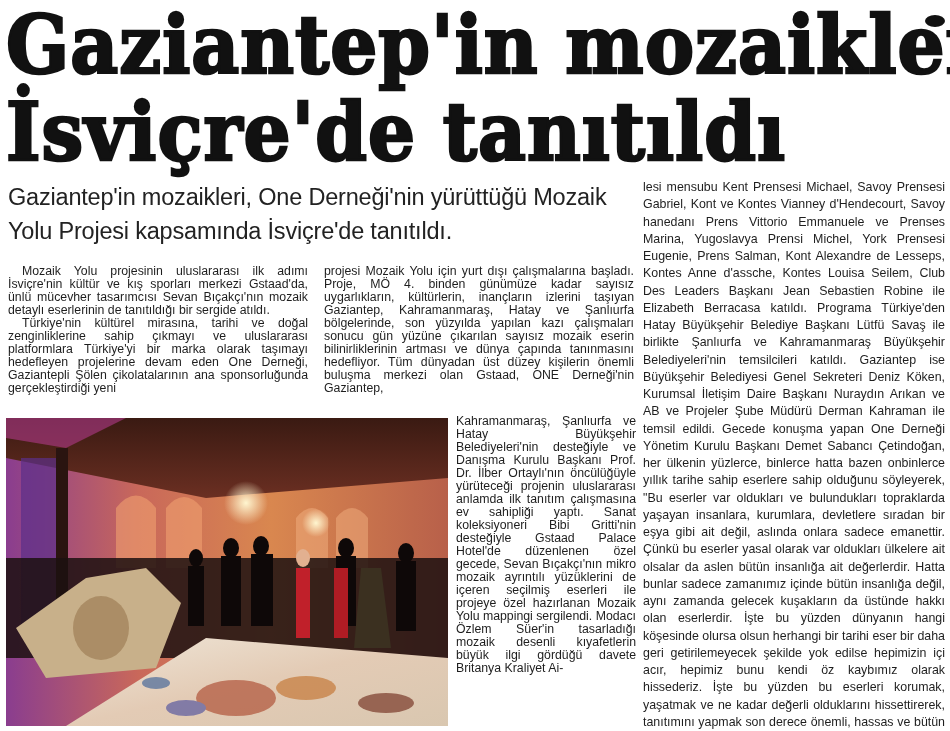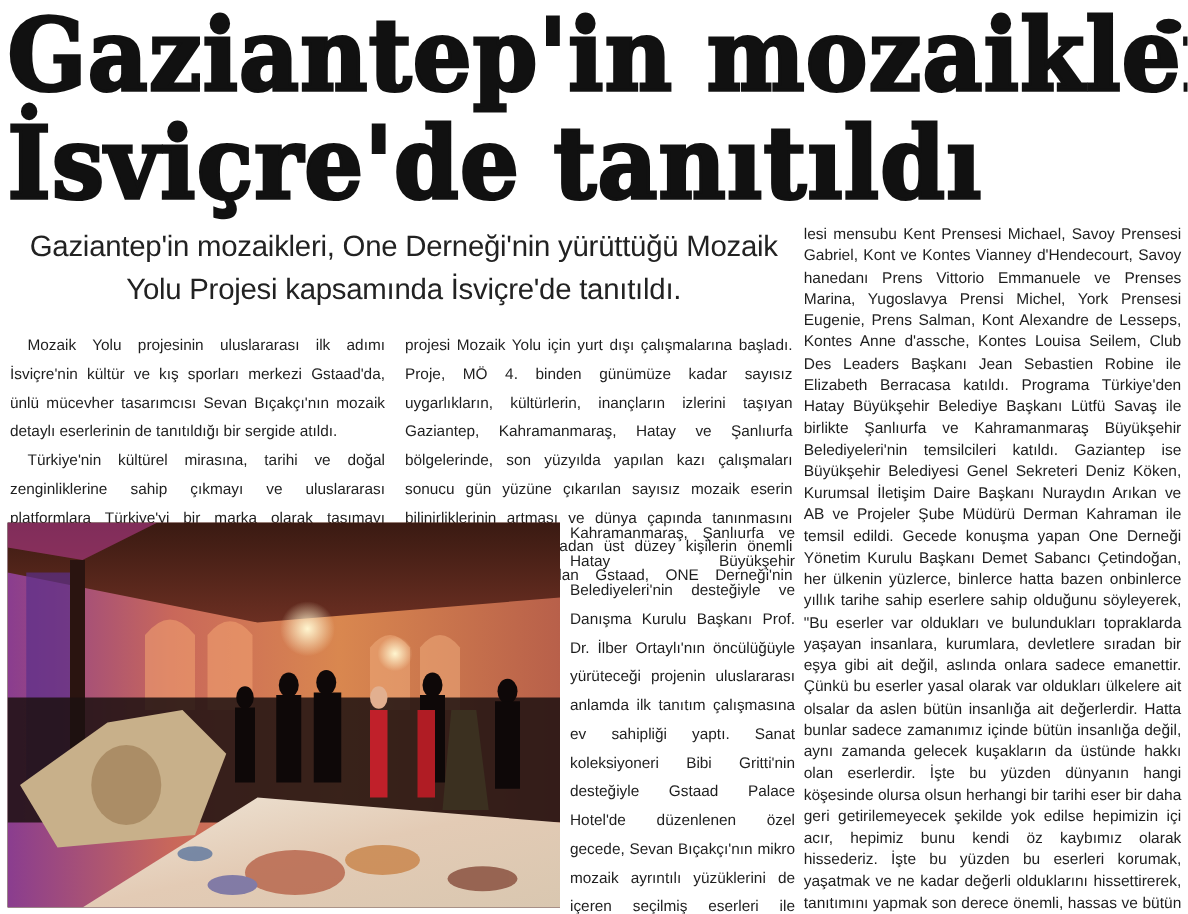--- a/index.html
+++ b/index.html
@@ -6,23 +6,23 @@
   body { width:950px; height:731px; position:relative; overflow:hidden; font-family:"Liberation Sans", sans-serif; color:#1a1a1a; }
 
   .corner-dot { position:absolute; left:925px; top:15px; width:20px; height:12px; border-radius:50%; background:#111; }
 
   .headline { position:absolute; left:6px; top:2px; width:944px; margin:0;
     font-family:"DejaVu Serif", serif; font-weight:900; color:#111;
     font-size:74px; line-height:80px; letter-spacing:1px; transform:scaleY(1.08); transform-origin:top left; }
   .headline .line { display:block; white-space:nowrap; -webkit-text-stroke:2.5px #111; }
 
   .deck { position:absolute; left:8px; top:180px; width:630px; margin:0;
-    font-family:"Liberation Sans", sans-serif; font-weight:400; font-size:23.5px; line-height:34px; color:#222; letter-spacing:-0.2px;text-align:center; }
+    font-family:"Liberation Sans", sans-serif; font-weight:400; font-size:23.5px; line-height:34px; color:#222; letter-spacing:-0.2px; }
 
-  .col { position:absolute; font-size:12.3px; line-height:23px; text-align:justify; color:#1e1e1e; }
+  .col { position:absolute; font-size:12.3px; line-height:13px; text-align:justify; color:#1e1e1e; }
   .col p { margin:0; }
   .col .indent { text-indent:14px; }
   .col1 { left:8px; top:265px; width:300px; }
   .col2 { left:324px; top:265px; width:310px; }
   .col2b { left:456px; top:415px; width:180px; }
   .col3 { left:643px; top:179px; width:302px; font-size:12.4px; line-height:17.25px; }
 
   .photo { position:absolute; left:6px; top:418px; width:442px; height:308px; overflow:hidden; background:#3a1c14; }
   .photo svg { display:block; }
 </style>

